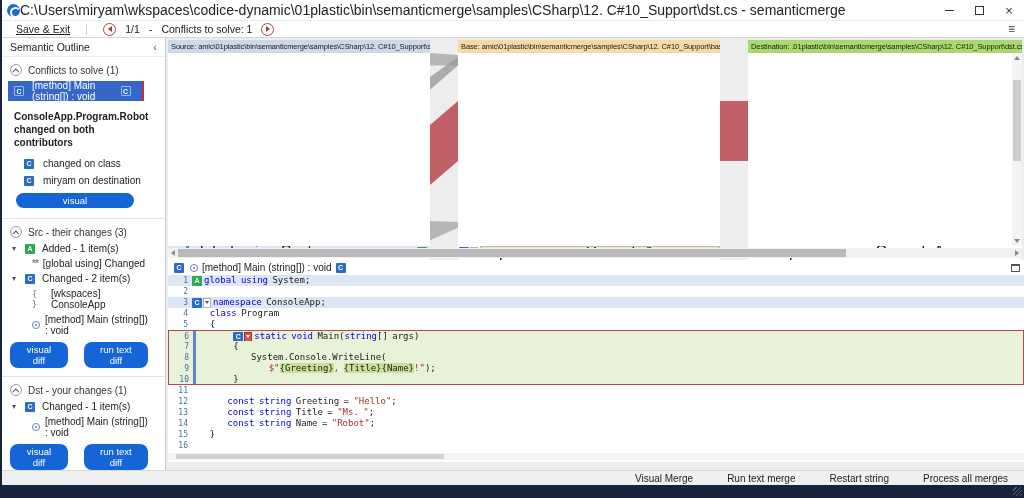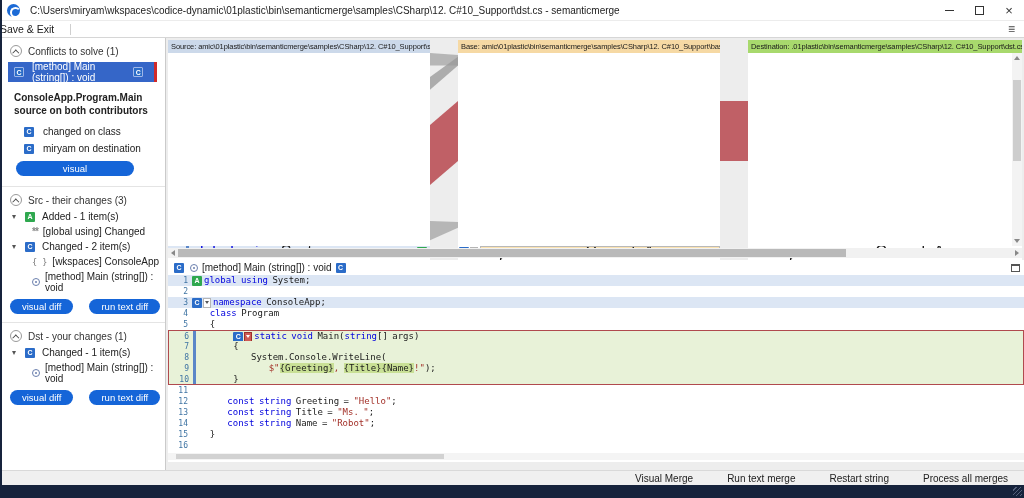--- a/index.html
+++ b/index.html
@@ -4,42 +4,42 @@
 <style>
   *{margin:0;padding:0;box-sizing:border-box;}
   html,body{width:1024px;height:498px;overflow:hidden;}
   body{position:relative;background:#fff;font-family:"Liberation Sans",sans-serif;color:#1a1a1a;}
 
   
   #left-edge{position:absolute;left:0;top:0;width:2px;height:498px;background:#16233c;z-index:50;}
   #titlebar{position:absolute;left:0;top:0;width:1024px;height:21px;background:#fff;display:flex;align-items:center;padding-left:7px;border-bottom:1px solid #ececec;}
   .app-icon{width:13px;height:13px;border-radius:50%;background:#1b6ad6;position:relative;flex:none;}
   .app-icon::after{content:"";position:absolute;left:3px;top:3px;width:7px;height:7px;border:2px solid #fff;border-right-color:transparent;border-radius:50%;}
-  #title-text{margin-left:10px;font-size:10px;color:#222;white-space:nowrap;overflow:hidden;}
+  #title-text{margin-left:0;font-size:14px;color:#222;white-space:nowrap;overflow:hidden;}
   #win-controls{margin-left:auto;display:flex;align-items:center;height:100%;}
   .winbtn{width:30px;height:100%;display:flex;align-items:center;justify-content:center;color:#333;}
   .win-min-glyph{width:9px;border-top:1px solid #333;display:inline-block;}
   .win-max-glyph{width:9px;height:9px;border:1px solid #333;display:inline-block;}
   .win-close-glyph{font-size:13px;line-height:9px;}
 
   #toolbar{position:absolute;left:0;top:21px;width:1024px;height:17px;background:#fff;border-bottom:1px solid #d6d6d6;display:flex;align-items:center;font-size:10.5px;}
-  #save-exit{color:#222;}
+  #save-exit{margin-left:16px;color:#222;text-decoration:underline;}
   .tb-sep{width:1px;height:11px;background:#cfcfcf;margin:0 16px;}
   .navbtn{width:13px;height:13px;border:1px solid #a84848;border-radius:50%;display:flex;align-items:center;justify-content:center;flex:none;}
   .tri{width:0;height:0;border-top:3px solid transparent;border-bottom:3px solid transparent;}
   .tri-left{border-right:4px solid #a33b3b;}
   .tri-right{border-left:4px solid #a33b3b;}
   #conflict-nav{display:flex;align-items:center;gap:9px;}
   #menu-btn{margin-left:auto;margin-right:9px;font-size:12px;color:#444;}
 
   
   #sidebar{position:absolute;left:2px;top:38px;width:164px;height:432px;background:#fff;border-right:1px solid #cacaca;font-size:10px;overflow:hidden;}
   #sb-title{height:19px;display:flex;align-items:center;padding:0 8px;font-size:10.5px;color:#222;border-bottom:1px solid #eee;}
   #sb-collapse{margin-left:auto;color:#555;font-size:11px;}
-  .sb-sec{padding:4px 4px 6px 0;}
+  .sb-sec{padding:4px 17px 6px 0;}
   .sb-sec + .sb-sec{border-top:1px solid #e4e4e4;}
   .sb-h{display:flex;align-items:center;gap:6px;padding:3px 8px;color:#333;}
   .circ{width:12px;height:12px;border:1px solid #9a9a9a;border-radius:50%;display:inline-flex;align-items:center;justify-content:center;flex:none;}
   .circ::after{content:"";width:4px;height:4px;border-left:1.2px solid #444;border-top:1.2px solid #444;transform:rotate(45deg) translate(0.5px,1.5px);}
   #sel-row{margin:2px 4px 6px 6px;height:20px;background:#3566c8;display:flex;align-items:center;gap:6px;padding:0 0 0 6px;color:#fff;position:relative;}
   #sel-row .bdg{border:1px solid #9fb6e8;}
   #sel-row .spacer{flex:1;}
   #sel-red-bar{width:4px;height:20px;background:#d02a2a;margin-left:3px;}
   .desc{padding:3px 10px 6px 12px;color:#222;font-weight:bold;line-height:13px;}
   .flagrow{display:flex;align-items:center;gap:7px;padding:3px 0 3px 22px;color:#222;}
@@ -155,42 +155,57 @@
       </span>
     <span class="winbtn">
         <span class="win-close-glyph">×</span>
       </span>
   </div>
 </div>
 
 <div id="toolbar">
   <span id="save-exit">Save &amp; Exit</span>
   <span class="tb-sep"></span>
+  <div id="conflict-nav">
+    <span class="navbtn">
+        <span class="tri tri-left"></span>
+      </span>
+    <span>1/1</span>
+    <span>-</span>
+    <span>Conflicts to solve: 1</span>
+    <span class="navbtn">
+        <span class="tri tri-right"></span>
+      </span>
+  </div>
   <span id="menu-btn">≡</span>
 </div>
 
 <div id="sidebar">
+  <div id="sb-title">
+    <span>Semantic Outline</span>
+    <span id="sb-collapse">‹</span>
+  </div>
 
   <div class="sb-sec">
     <div class="sb-h">
       <span class="circ"></span>
       <span>Conflicts to solve (1)</span>
     </div>
     <div id="sel-row">
       <span class="bwrap">
           <span class="bdg bC">C</span>
         </span>
       <span>[method] Main (string[]) : void</span>
       <span class="spacer"></span>
       <span class="bwrap">
           <span class="bdg bC">C</span>
         </span>
       <span id="sel-red-bar"></span>
     </div>
-    <div class="desc">ConsoleApp.Program.Main source on both contributors</div>
+    <div class="desc">ConsoleApp.Program.Robot changed on both contributors</div>
     <div class="flagrow">
       <span class="bwrap">
           <span class="bdg bC">C</span>
         </span>
       <span>changed on class</span>
     </div>
     <div class="flagrow">
       <span class="bwrap">
           <span class="bdg bC">C</span>
         </span>

